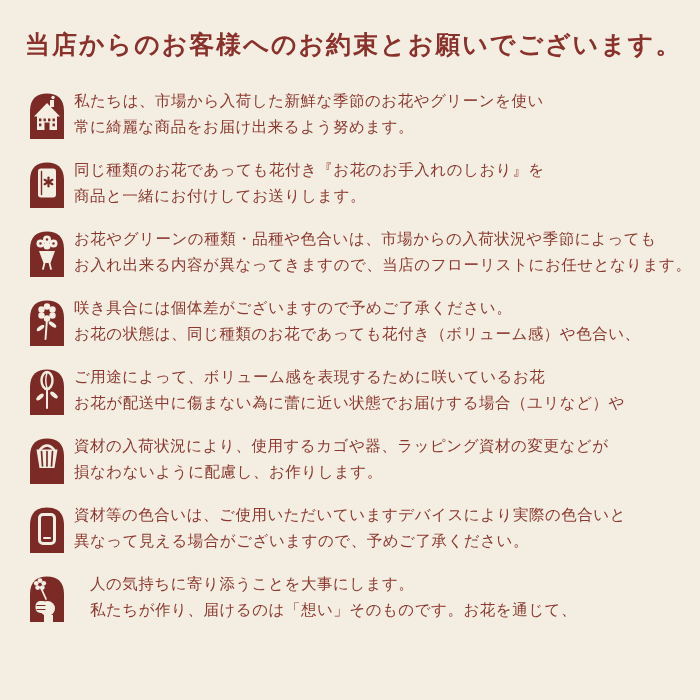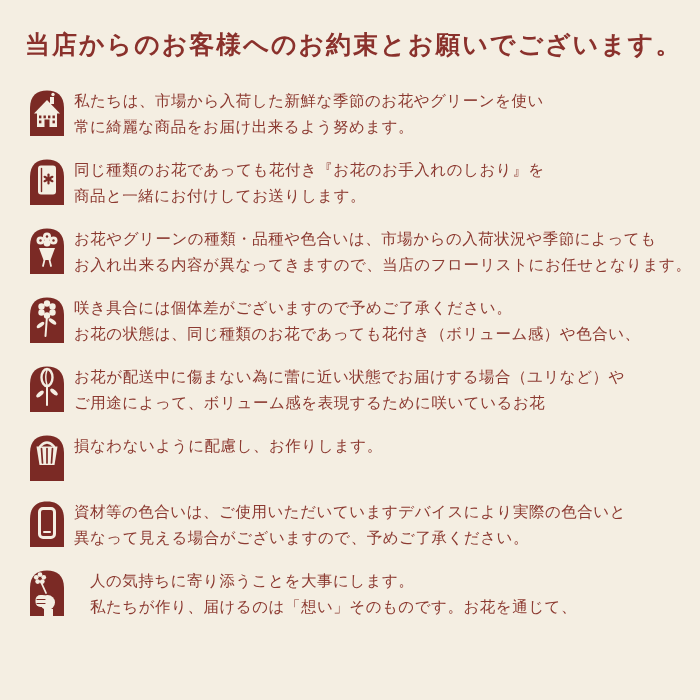--- a/index.html
+++ b/index.html
@@ -18,21 +18,21 @@
     font-size:25px;
     letter-spacing:2px;
     font-weight:600;
     color:#8a312c;
     line-height:34px;
     white-space:nowrap;
   }
   .promise-list{margin:0;padding:0;list-style:none;}
   .promise-item{
     display:flex;
-    align-items:flex-start;
+    align-items:flex-end;
     margin-bottom:17px;
   }
   .icon-wrap{
     flex:0 0 38px;
     width:38px;height:48px;
     margin-left:6px;
     margin-top:1px;
   }
   .icon-wrap svg{width:38px;height:48px;display:block;}
   .promise-text{
@@ -151,37 +151,38 @@
         <svg viewBox="0 0 38 48">
           <path class="arch" d="M2 47 V19 C2 6.5 9 1.5 19 1.5 C29 1.5 36 6.5 36 19 V47 Z"></path>
           <ellipse class="ws" cx="19" cy="12.5" rx="5.5" ry="8.5" stroke-width="2.4"></ellipse>
           <path class="ws" d="M19 5 Q16.5 12 19 20" stroke-width="1.5"></path>
           <line class="ws" x1="19" y1="21" x2="19" y2="40" stroke-width="2"></line>
           <ellipse class="w" cx="12" cy="29" rx="4.6" ry="2.1" transform="rotate(-42 12 29)"></ellipse>
           <ellipse class="w" cx="26" cy="27" rx="4.6" ry="2.1" transform="rotate(42 26 27)"></ellipse>
         </svg>
       </span>
       <div class="promise-text">
+        <div>ご用途によって、ボリューム感を表現するために咲いているお花</div>
         <div>お花が配送中に傷まない為に蕾に近い状態でお届けする場合（ユリなど）や</div>
-        <div>ご用途によって、ボリューム感を表現するために咲いているお花</div>
       </div>
     </li>
 
     <li class="promise-item">
       <span class="icon-wrap">
         <svg viewBox="0 0 38 48">
           <path class="arch" d="M2 47 V19 C2 6.5 9 1.5 19 1.5 C29 1.5 36 6.5 36 19 V47 Z"></path>
           <path class="ws" d="M12 12.5 Q19 4.5 26 12.5" stroke-width="2.4"></path>
           <polygon class="w" points="8.5,12.5 29.5,12.5 26.5,31 11.5,31"></polygon>
           <line class="rs" x1="13.5" y1="14.5" x2="14.5" y2="29" stroke-width="1.7"></line>
           <line class="rs" x1="19" y1="14.5" x2="19" y2="29" stroke-width="1.7"></line>
           <line class="rs" x1="24.5" y1="14.5" x2="23.5" y2="29" stroke-width="1.7"></line>
         </svg>
       </span>
       <div class="promise-text">
+        <div>資材の入荷状況により、使用するカゴや器、ラッピング資材の変更などが</div>
         <div>損なわないように配慮し、お作りします。</div>
       </div>
     </li>
 
     <li class="promise-item">
       <span class="icon-wrap">
         <svg viewBox="0 0 38 48">
           <path class="arch" d="M2 47 V19 C2 6.5 9 1.5 19 1.5 C29 1.5 36 6.5 36 19 V47 Z"></path>
           <rect class="ws" x="11.5" y="8.5" width="15" height="29" rx="3.5" stroke-width="3"></rect>
           <line class="ws" x1="16" y1="32" x2="22" y2="32" stroke-width="2"></line>

